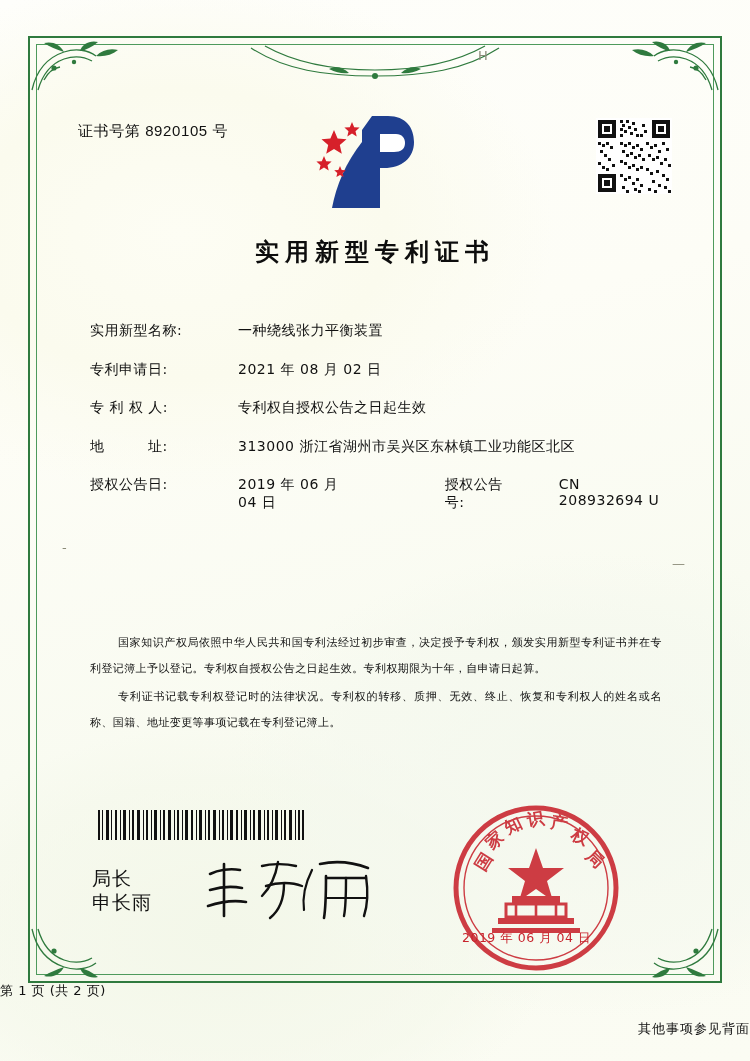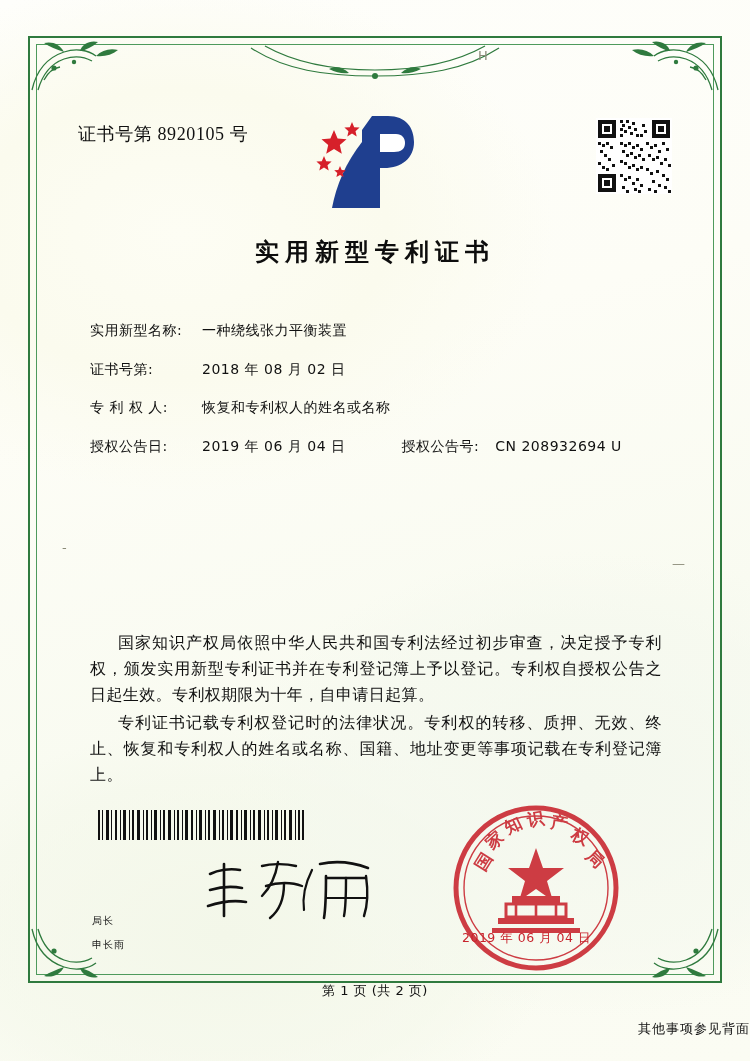--- a/index.html
+++ b/index.html
@@ -66,24 +66,24 @@
     height: 46px;
     color: #2f7a3e;
   }
   .top-vine svg { display:block; width:260px; height:46px; }
 
   
   .cert-no {
     position: absolute;
     left: 78px;
     top: 122px;
-    font-size: 18px;
+    font-size: 15px;
     color: #111;
     letter-spacing: 0.6px;
-    font-family: Liberation Serif, serif;
+    font-family: Liberation Sans, sans-serif;
   }
 
   .emblem {
     position: absolute;
     left: 310px;
     top: 112px;
     width: 120px;
     height: 104px;
   }
   .emblem svg { display:block; }
@@ -117,20 +117,21 @@
     top: 322px;
     right: 90px;
   }
   .field {
     display: flex;
     align-items: baseline;
     margin-bottom: 20.5px;
     font-size: 14px;
     color: #111;
     font-family: "DejaVu Sans", "Liberation Sans", sans-serif;
+    gap: 36px;
   }
   .field .lbl {
     width: 112px;
     flex: none;
     letter-spacing: 0.5px;
     white-space: nowrap;
   }
   .field .val {
     letter-spacing: 0.5px;
   }
@@ -142,21 +143,21 @@
     margin-left: 16px;
     letter-spacing: 0.5px;
   }
 
   
   .paras {
     position: absolute;
     left: 90px;
     right: 88px;
     top: 630px;
-    font-size: 16px;
+    font-size: 11px;
     line-height: 26px;
     color: #111;
     text-align: justify;
     font-family: "DejaVu Sans", "Liberation Sans", sans-serif;
   }
   .paras p {
     margin: 0 0 2px 0;
     text-indent: 28px;
     letter-spacing: 0.4px;
   }
@@ -168,26 +169,25 @@
     top: 810px;
     width: 206px;
     height: 30px;
   }
 
   
   .sig-labels {
     position: absolute;
     left: 92px;
     top: 866px;
-    font-size: 10px;
+    font-size: 19px;
     line-height: 24px;
     color: #111;
     font-family: "DejaVu Sans", "Liberation Sans", sans-serif;
     letter-spacing: 1px;
-    margin-top: 43px;
   }
   .sig-script {
     position: absolute;
     left: 200px;
     top: 856px;
     width: 190px;
     height: 70px;
     color: #111;
   }
   .sig-script svg { display:block; }
@@ -208,21 +208,20 @@
     font-size: 12.5px;
     color: #c8232c;
     letter-spacing: 0.5px;
     font-family: "DejaVu Sans", "Liberation Sans", sans-serif;
   }
 
   .page-no {
     position: absolute;
     left: 0; right: 0;
     top: 982px;
-    text-align: center;
     font-size: 13px;
     color: #111;
     letter-spacing: 0.5px;
     font-family: "DejaVu Sans", "Liberation Sans", sans-serif;
   }
   .footnote {
     position: absolute;
     left: 0; right: 0;
     top: 1020px;
     text-align: right;
@@ -417,26 +416,30 @@
   </div>
 
   <div class="title">实用新型专利证书</div>
 
   <div class="fields">
     <div class="field">
       <span class="lbl">实用新型名称:</span>
       <span class="val">一种绕线张力平衡装置</span>
     </div>
     <div class="field">
-      <span class="lbl">证书号第:</span>
-      <span class="val">2018 年 08 月 02 日</span>
+      <span class="lbl">专利申请日:</span>
+      <span class="val">2021 年 08 月 02 日</span>
     </div>
     <div class="field">
       <span class="lbl">专 利 权 人:</span>
-      <span class="val">恢复和专利权人的姓名或名称</span>
+      <span class="val">专利权自授权公告之日起生效</span>
+    </div>
+    <div class="field">
+      <span class="lbl">地　　　址:</span>
+      <span class="val">313000 浙江省湖州市吴兴区东林镇工业功能区北区</span>
     </div>
     <div class="field">
       <span class="lbl">授权公告日:</span>
       <span class="val">2019 年 06 月 04 日</span>
       <span class="val2-lbl">授权公告号:</span>
       <span class="val2">CN 208932694 U</span>
     </div>
   </div>
 
   <div class="paras">

